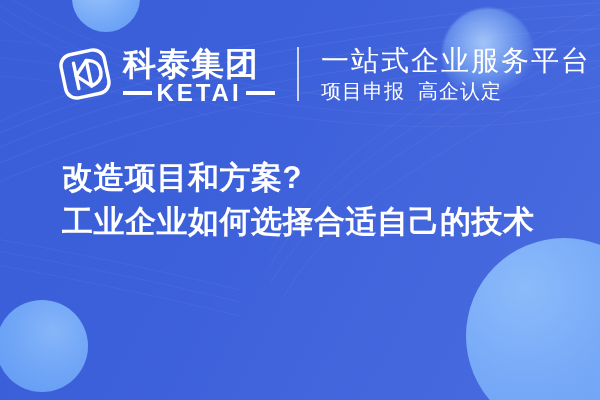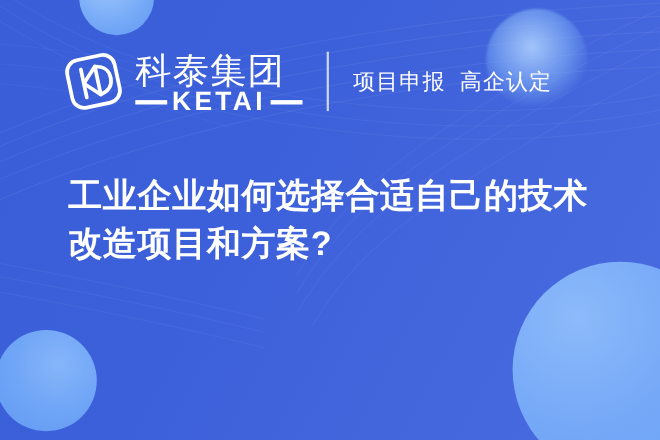--- a/index.html
+++ b/index.html
@@ -99,21 +99,21 @@
   .logo-words {
     margin-left: 9px;
     display: flex;
     flex-direction: column;
     justify-content: center;
   }
 
   .logo-cn {
     font-size: 33px;
     line-height: 35px;
-    font-weight: normal;
+    font-weight: bold;
     color: #ffffff;
     letter-spacing: 1px;
     white-space: nowrap;
   }
 
   .logo-en-row {
     display: flex;
     align-items: center;
     margin-top: 2px;
     width: 152px;
@@ -248,22 +248,23 @@
           <span class="logo-en-rule"></span>
           <span class="logo-en">KETAI</span>
           <span class="logo-en-rule"></span>
         </div>
       </div>
     </div>
 
     <div class="divider"></div>
 
     <div class="tagline">
+      <div class="tagline-main">一站式企业服务平台</div>
       <div class="tagline-sub">项目申报 高企认定</div>
     </div>
   </div>
 
   <div class="headline">
+    <div class="headline-line">改造项目和方案?</div>
     <div class="headline-line">工业企业如何选择合适自己的技术</div>
-    <div class="headline-line">改造项目和方案?</div>
   </div>
 
 </div>
 
 </body></html>

